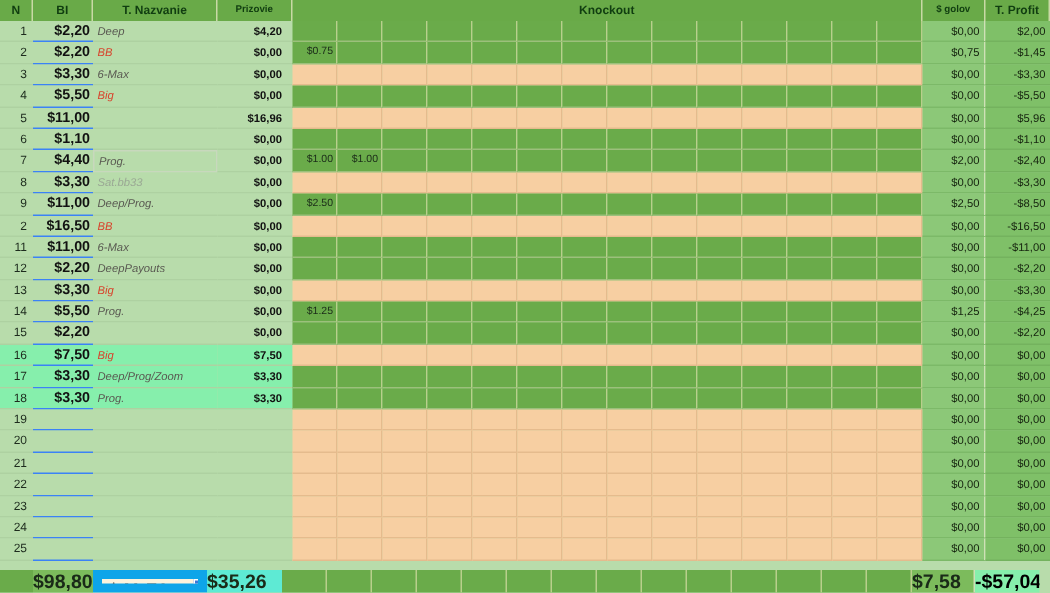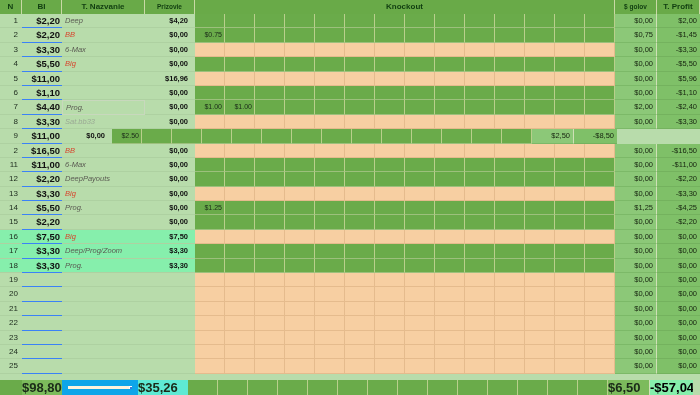--- a/index.html
+++ b/index.html
@@ -335,20 +335,21 @@
           <div class="ko-cell"></div>
           <div class="ko-cell"></div>
           <div class="ko-cell"></div>
         </div>
         <div class="cell cell-gl">$0,00</div>
         <div class="cell cell-pf">-$3,30</div>
       </div>
       <div class="row data-row">
         <div class="cell cell-n lefttint">9</div>
         <div class="cell cell-bi lefttint">$11,00</div>
+        <div class="cell cell-nm lefttint">Deep/Prog.</div>
         <div class="cell cell-pz lefttint">$0,00</div>
         <div class="ko green">
           <div class="ko-cell">$2.50</div>
           <div class="ko-cell"></div>
           <div class="ko-cell"></div>
           <div class="ko-cell"></div>
           <div class="ko-cell"></div>
           <div class="ko-cell"></div>
           <div class="ko-cell"></div>
           <div class="ko-cell"></div>
@@ -765,17 +766,17 @@
         <div class="k"></div>
         <div class="k"></div>
         <div class="k"></div>
         <div class="k"></div>
         <div class="k"></div>
         <div class="k"></div>
         <div class="k"></div>
         <div class="k"></div>
         <div class="k"></div>
       </div>
-    <div class="cell tot-cell tot-gl">$6,50</div>
+    <div class="cell tot-cell tot-gl">$7,58</div>
     <div class="cell tot-cell tot-pf">-$57,04</div>
   </div>
 
 </div>
 
 </body></html>

